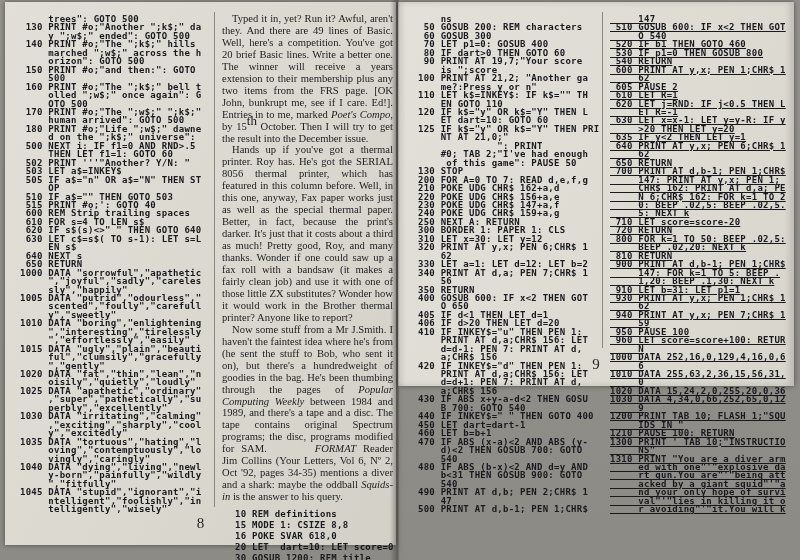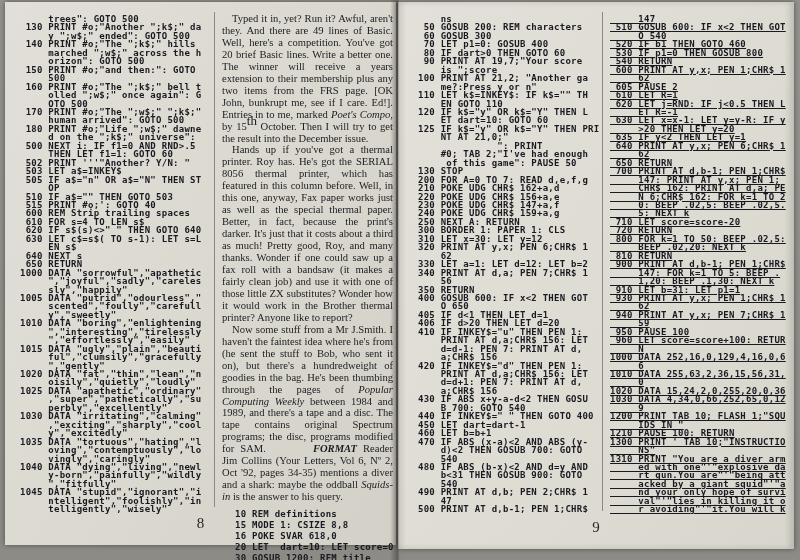--- a/index.html
+++ b/index.html
@@ -10,21 +10,21 @@
   }
   .page{
     position:absolute;top:2px;
     box-shadow:0 0 5px rgba(0,0,0,.45);
   }
   .page.left{
     left:5px;width:391px;height:543px;
     background:linear-gradient(115deg,#e2dfd8 0%,#dbd8d0 55%,#d3d0c8 100%);
   }
   .page.right{
-    left:398px;width:396px;height:547px;
+    left:398px;width:396px;height:384px;
     background:linear-gradient(115deg,#e3e0d9 0%,#dedbd3 60%,#d8d5cd 100%);
     box-shadow:inset -4px 0 6px rgba(0,0,0,.14), 0 0 5px rgba(0,0,0,.45);
   }
   .gutter{
     position:absolute;left:390px;top:0;width:16px;height:560px;z-index:5;
     background:linear-gradient(to right, rgba(50,48,44,0) 0%, rgba(35,33,30,.42) 48%, rgba(120,118,112,.18) 60%, rgba(0,0,0,0) 100%);
     pointer-events:none;
   }
   pre{margin:0;}
   .code{
@@ -37,21 +37,21 @@
   .divider{
     position:absolute;top:10px;bottom:38px;width:1px;
     background:#8b897f;
   }
   .prose{position:absolute;}
   .prose p{
     margin:0;text-align:justify;text-indent:10px;
     font-size:10.6px;line-height:11.95px;color:#1c1c20;
   }
   .prose .it{font-style:italic;}
-  .prose .bd{font-weight:bold;margin-left:41px;}
+  .prose .bd{font-weight:normal;margin-left:41px;}
   .prose sup{font-size:13px;line-height:0;}
   .snippet{
     margin-top:6px;margin-left:13px;
     font-family:"DejaVu Sans Mono","Liberation Mono",monospace;
     font-weight:bold;font-size:9px;line-height:10.9px;letter-spacing:.25px;
     white-space:pre;color:#191920;
   }
   .pageno{
     position:absolute;bottom:13px;left:0;width:100%;
     text-align:center;font-size:15px;color:#26262a;

